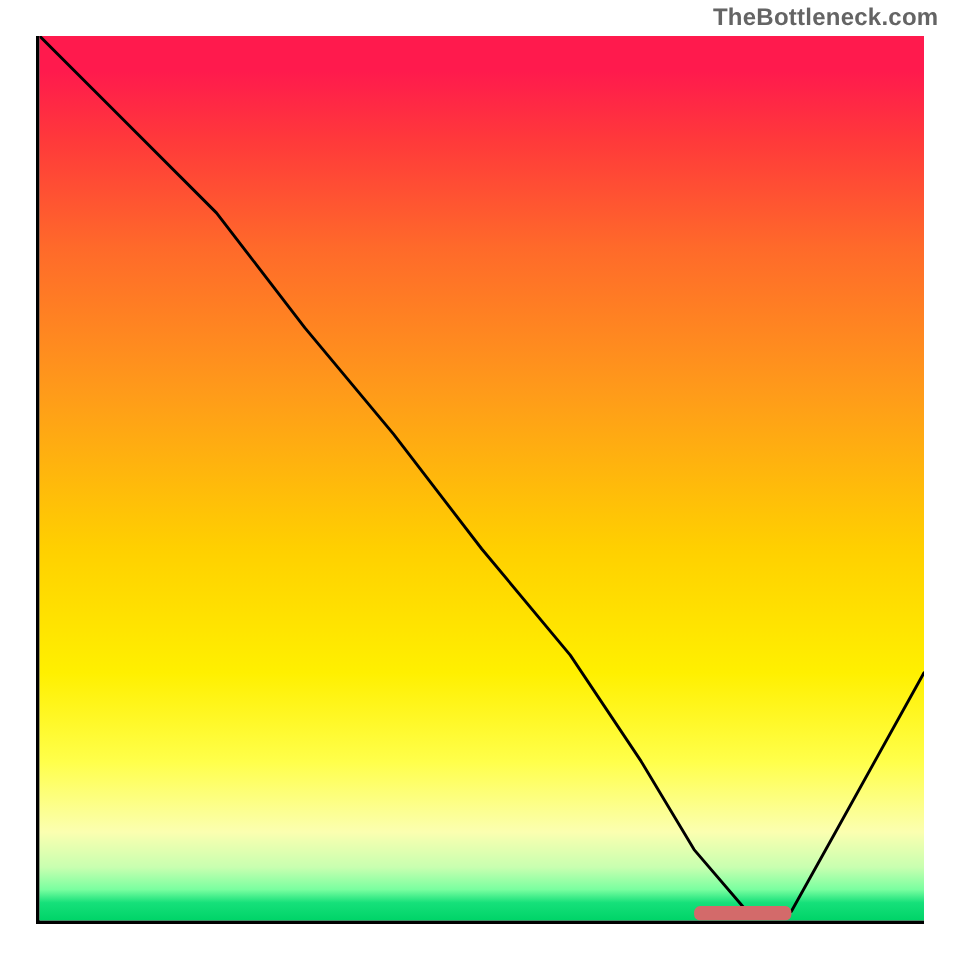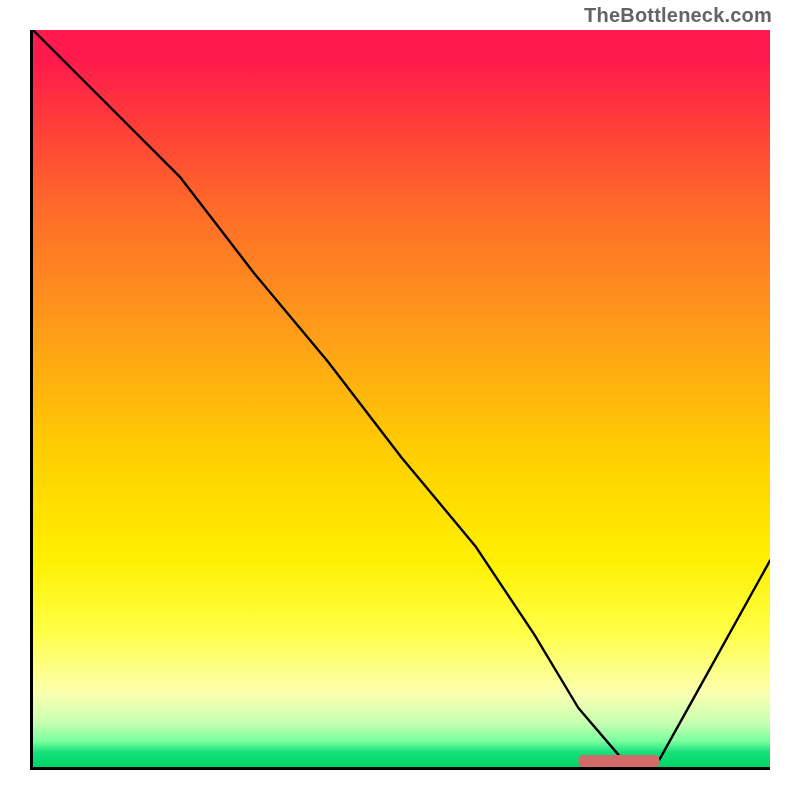--- a/index.html
+++ b/index.html
@@ -12,21 +12,21 @@
     font-family: Arial, Helvetica, sans-serif;
   }
   .container {
     position: relative;
     width: 800px;
     height: 800px;
   }
   .attribution {
     position: absolute;
     top: 4px;
-    right: 28px;
+    right: 18px;
     font-size: 20px;
     font-weight: 600;
     color: #646464;
     letter-spacing: 0.2px;
   }
   .plot-area {
     position: absolute;
     left: 30px;
     top: 30px;
     width: 740px;

